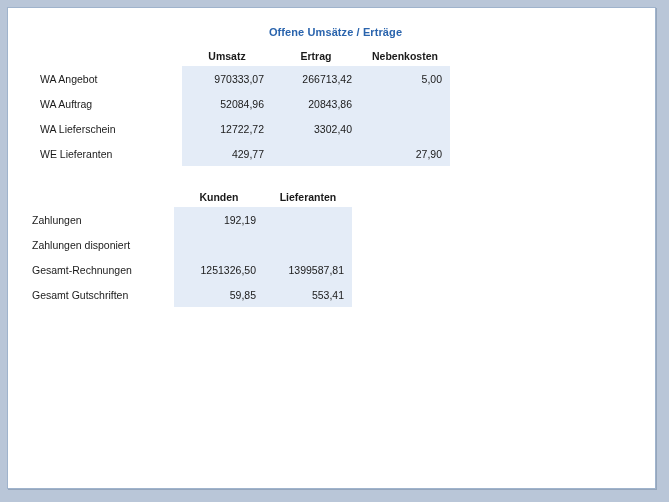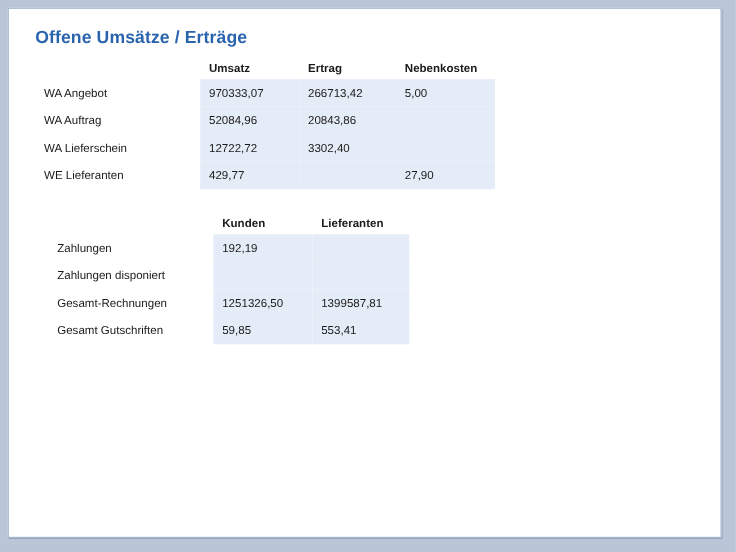--- a/index.html
+++ b/index.html
@@ -29,61 +29,63 @@
     position: absolute;
     left: 0;
     top: 0;
     right: 0;
     bottom: 0;
     padding: 14px 16px;
     box-sizing: border-box;
   }
   .panel-title {
     color: #2a64ad;
-    font-size: 16px;
+    font-size: 11px;
     font-weight: bold;
     margin: 4px 0 10px 8px;
     letter-spacing: 0.1px;
+    text-align: center;
   }
   table.report {
     border-collapse: collapse;
     font-size: 10.5px;
     color: #1a1a1a;
     table-layout: fixed;
   }
   table.report th {
     font-weight: bold;
     font-size: 10.5px;
-    text-align: left;
+    text-align: center;
     padding: 2px 8px 4px 8px;
     color: #1a1a1a;
   }
   table.report td {
     padding: 4px 8px;
     height: 17px;
   }
   .lbl {
     font-weight: normal;
     text-align: left;
     white-space: nowrap;
   }
   .num {
+    text-align: right;
     background: #e4ecf7;
   }
   .num.empty {
     background: #e4ecf7;
   }
   
   .t1 { margin-left: 8px; }
   .t1 col.c0 { width: 150px; }
   .t1 col.c1 { width: 90px; }
   .t1 col.c2 { width: 88px; }
   .t1 col.c3 { width: 90px; }
 
-  .t2 { margin-left: 20px; margin-top: 23px; }
+  .t2 { margin-left: 0; margin-top: 23px; }
   .t2 col.c0 { width: 150px; }
   .t2 col.c1 { width: 90px; }
   .t2 col.c2 { width: 88px; }
 </style>
 </head>
 <body>
 
 <div class="window-frame">
   <div class="content">
 

